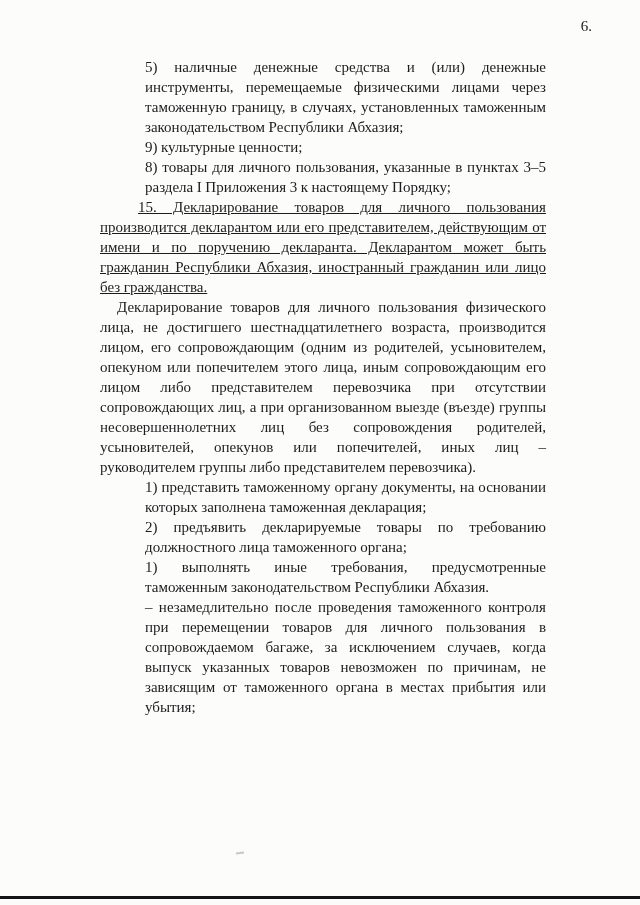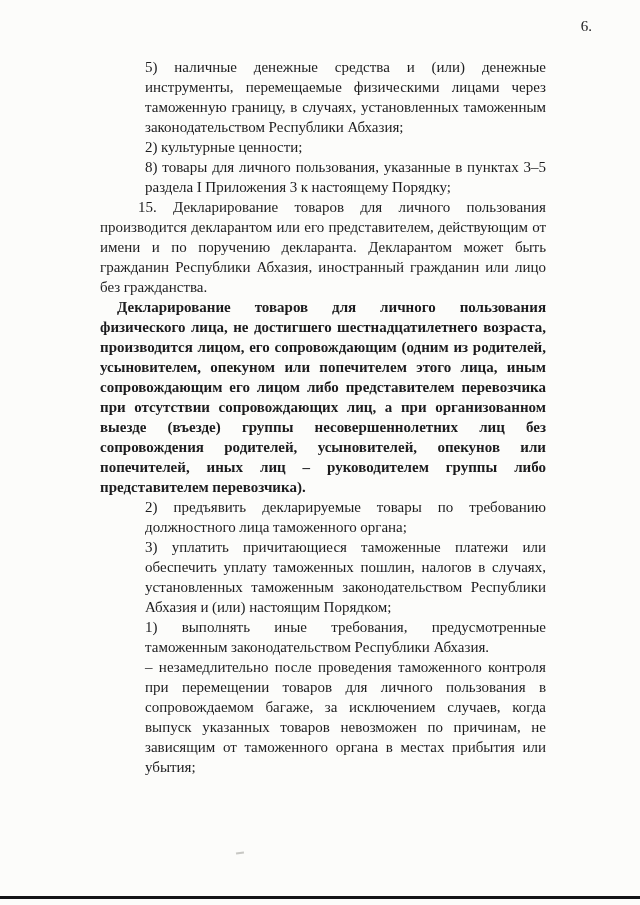--- a/index.html
+++ b/index.html
@@ -38,24 +38,24 @@
   }
   .doc-body p {
     margin: 0;
     padding: 0;
   }
   .doc-body p.item {
     margin-left: 45px;
   }
   .doc-body p.para {
     text-indent: 38px;
+    text-decoration: underline;
   }
   .doc-body p.para-sm {
     text-indent: 17px;
-    font-weight: bold;
   }
   .scan-artifact {
     position: absolute;
     left: 236px;
     top: 852px;
     width: 8px;
     height: 2px;
     background: #9a9a96;
     opacity: 0.55;
     transform: rotate(-8deg);
@@ -70,25 +70,25 @@
   }
 </style>
 </head>
 <body>
 
 <div class="page">
   <div class="page-number">6.</div>
 
   <div class="doc-body">
       <p class="item">5) наличные денежные средства и (или) денежные инструменты, перемещаемые физическими лицами через таможенную границу, в случаях, установленных таможенным законодательством Республики Абхазия;</p>
-      <p class="item">2) культурные ценности;</p>
+      <p class="item">9) культурные ценности;</p>
       <p class="item">8) товары для личного пользования, указанные в пунктах 3–5 раздела I Приложения 3 к настоящему Порядку;</p>
       <p class="para">15. Декларирование товаров для личного пользования производится декларантом или его представителем, действующим от имени и по поручению декларанта. Декларантом может быть гражданин Республики Абхазия, иностранный гражданин или лицо без гражданства.</p>
       <p class="para-sm">Декларирование товаров для личного пользования физического лица, не достигшего шестнадцатилетнего возраста, производится лицом, его сопровождающим (одним из родителей, усыновителем, опекуном или попечителем этого лица, иным сопровождающим его лицом либо представителем перевозчика при отсутствии сопровождающих лиц, а при организованном выезде (въезде) группы несовершеннолетних лиц без сопровождения родителей, усыновителей, опекунов или попечителей, иных лиц – руководителем группы либо представителем перевозчика).</p>
+      <p class="item">1) представить таможенному органу документы, на основании которых заполнена таможенная декларация;</p>
       <p class="item">2) предъявить декларируемые товары по требованию должностного лица таможенного органа;</p>
-      <p class="item">3) уплатить причитающиеся таможенные платежи или обеспечить уплату таможенных пошлин, налогов в случаях, установленных таможенным законодательством Республики Абхазия и (или) настоящим Порядком;</p>
       <p class="item">1) выполнять иные требования, предусмотренные таможенным законодательством Республики Абхазия.</p>
       <p class="item">– незамедлительно после проведения таможенного контроля при перемещении товаров для личного пользования в сопровождаемом багаже, за исключением случаев, когда выпуск указанных товаров невозможен по причинам, не зависящим от таможенного органа в местах прибытия или убытия;</p>
     </div>
 
   <div class="scan-artifact"></div>
   <div class="scan-edge-bottom"></div>
 </div>
 
 </body></html>

